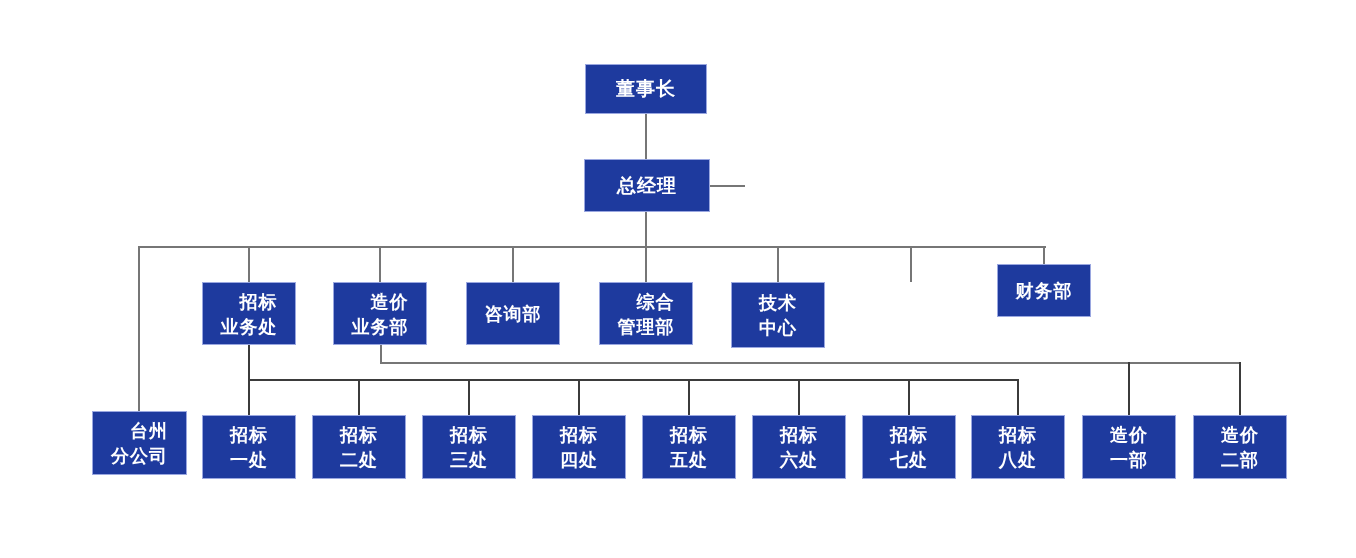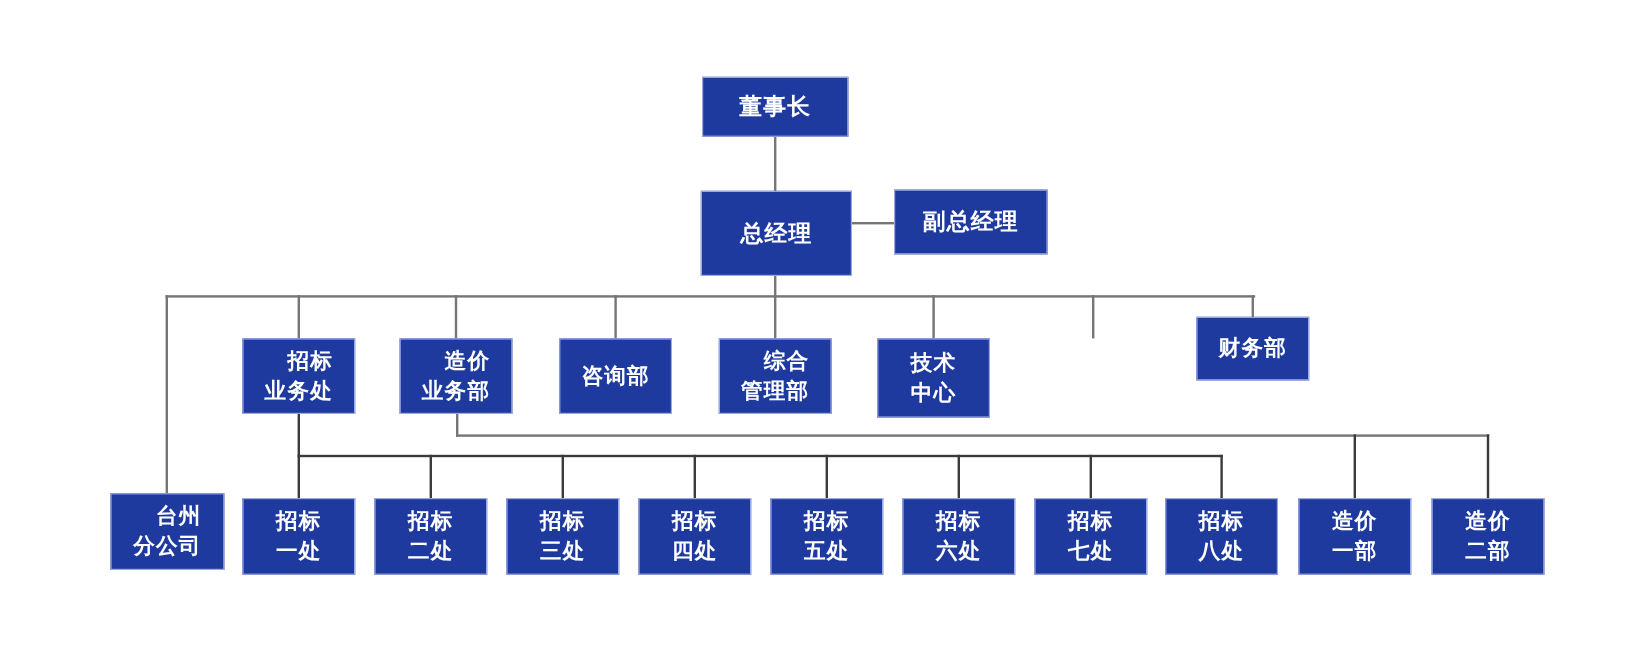--- a/index.html
+++ b/index.html
@@ -67,22 +67,21 @@
   <div class="line vline dark" style="left:358px;top:379px;height:36px"></div>
   <div class="line vline dark" style="left:468px;top:379px;height:36px"></div>
   <div class="line vline dark" style="left:578px;top:379px;height:36px"></div>
   <div class="line vline dark" style="left:688px;top:379px;height:36px"></div>
   <div class="line vline dark" style="left:798px;top:379px;height:36px"></div>
   <div class="line vline dark" style="left:908px;top:379px;height:36px"></div>
   <div class="line vline dark" style="left:1017px;top:379px;height:36px"></div>
 
   <div class="node lv1" style="left:585px;top:64px;width:122px;height:50px">董事长</div>
 
-  <div class="node lv2" style="left:584px;top:159px;width:126px;height:71px">总经理</div>
-  <div class="node lv2" style="left:745px;top:158px;width:128px;height:54px">副总经理</div>
+  <div class="node lv2" style="left:584px;top:159px;width:126px;height:53px">总经理</div>
 
   <div class="node lv3" style="left:202px;top:282px;width:94px;height:63px">招标
 业务处</div>
   <div class="node lv3" style="left:333px;top:282px;width:94px;height:63px">造价
 业务部</div>
   <div class="node lv3" style="left:466px;top:282px;width:94px;height:63px">咨询部</div>
   <div class="node lv3" style="left:599px;top:282px;width:94px;height:63px">综合
 管理部</div>
   <div class="node lv3" style="left:731px;top:282px;width:94px;height:66px">技术
 中心</div>

